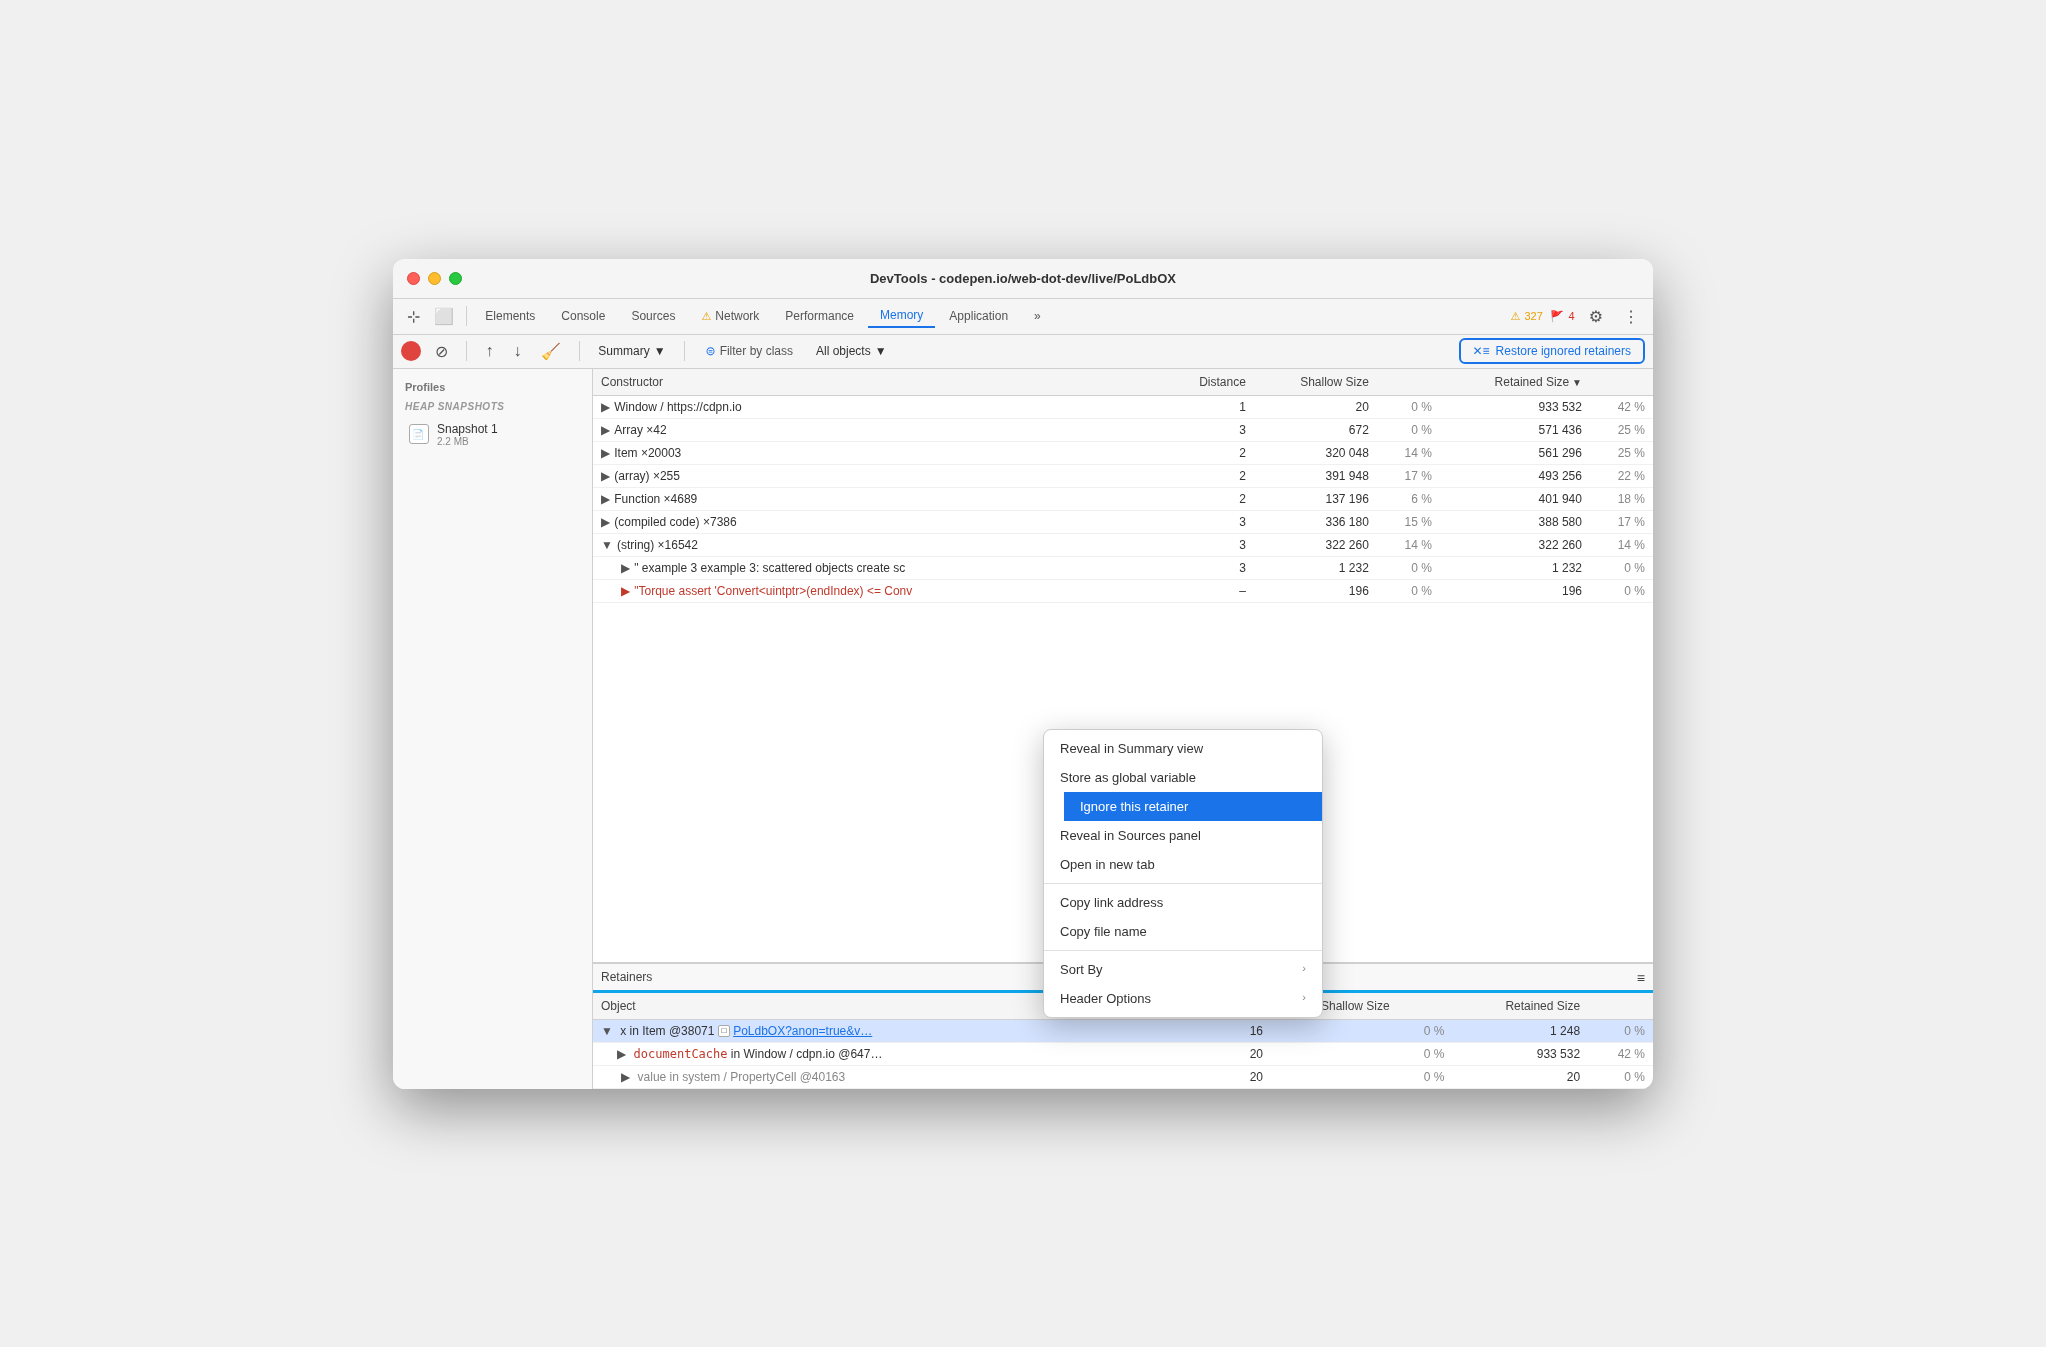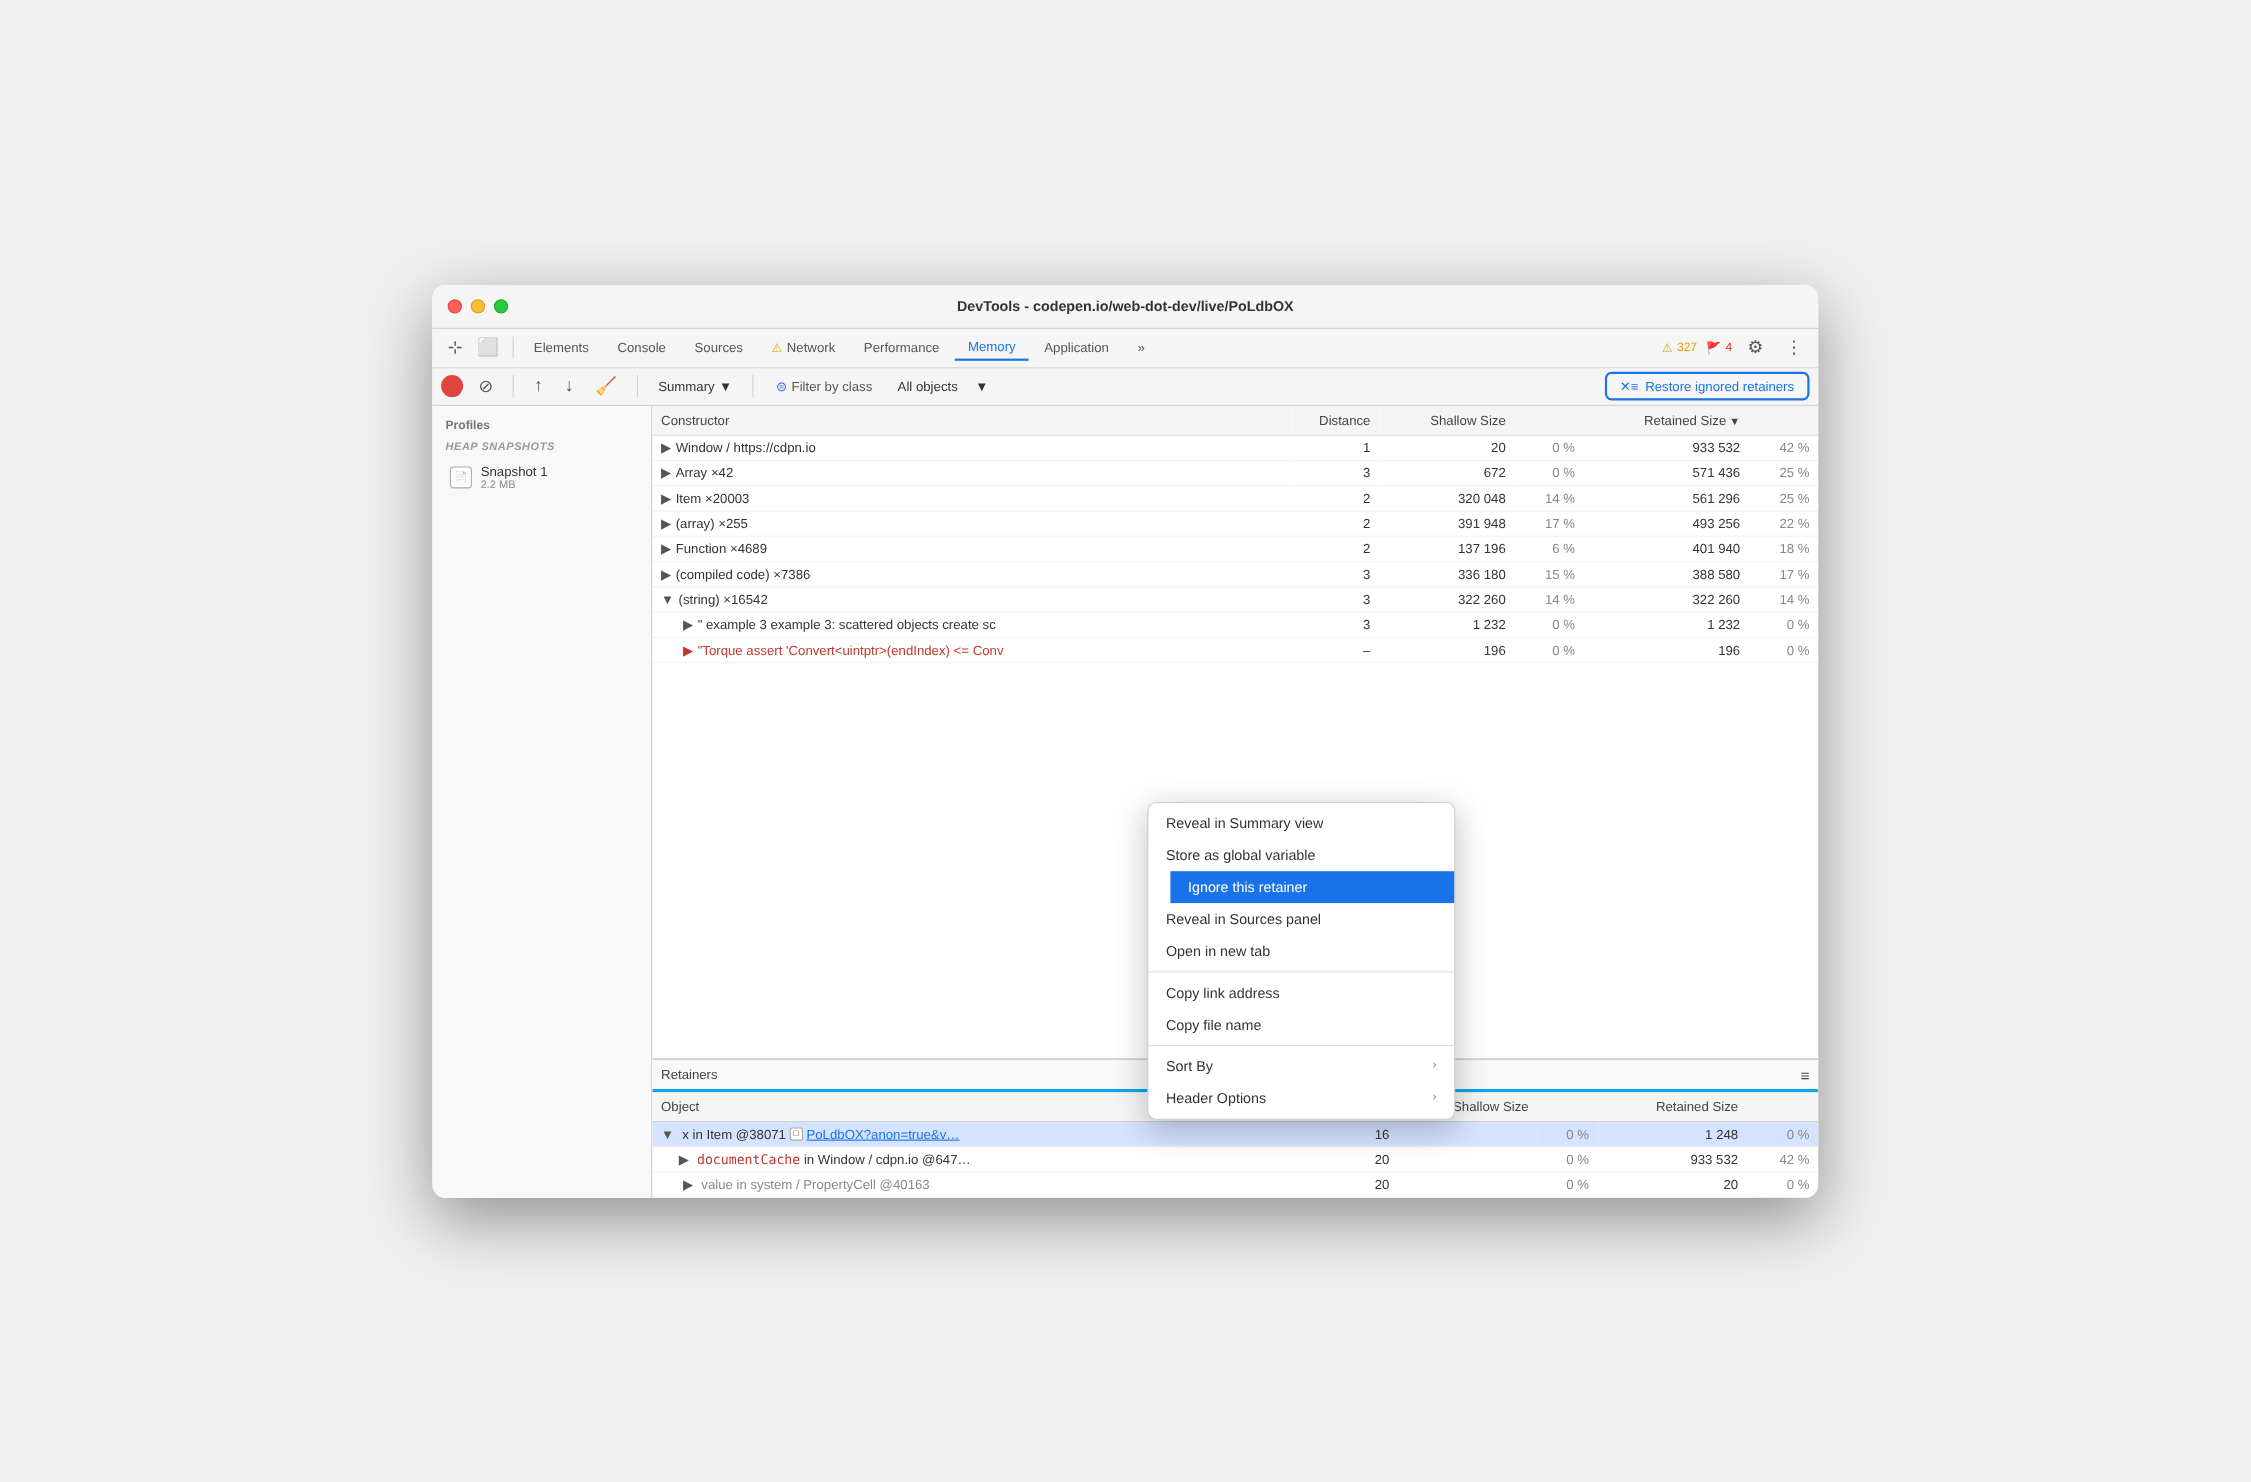--- a/index.html
+++ b/index.html
@@ -150,21 +150,21 @@
       font-size: 12px;
       color: #555;
       padding: 3px 8px;
       border: 1px solid transparent;
       border-radius: 4px;
     }
     .filter-icon { color: #1a73e8; }
     .objects-dropdown {
       display: flex;
       align-items: center;
-      gap: 16px;
+      gap: 4px;
       border: none;
       background: transparent;
       cursor: pointer;
       font-size: 12px;
       color: #333;
       padding: 3px 6px;
     }
     .restore-btn {
       margin-left: auto;
       display: flex;

